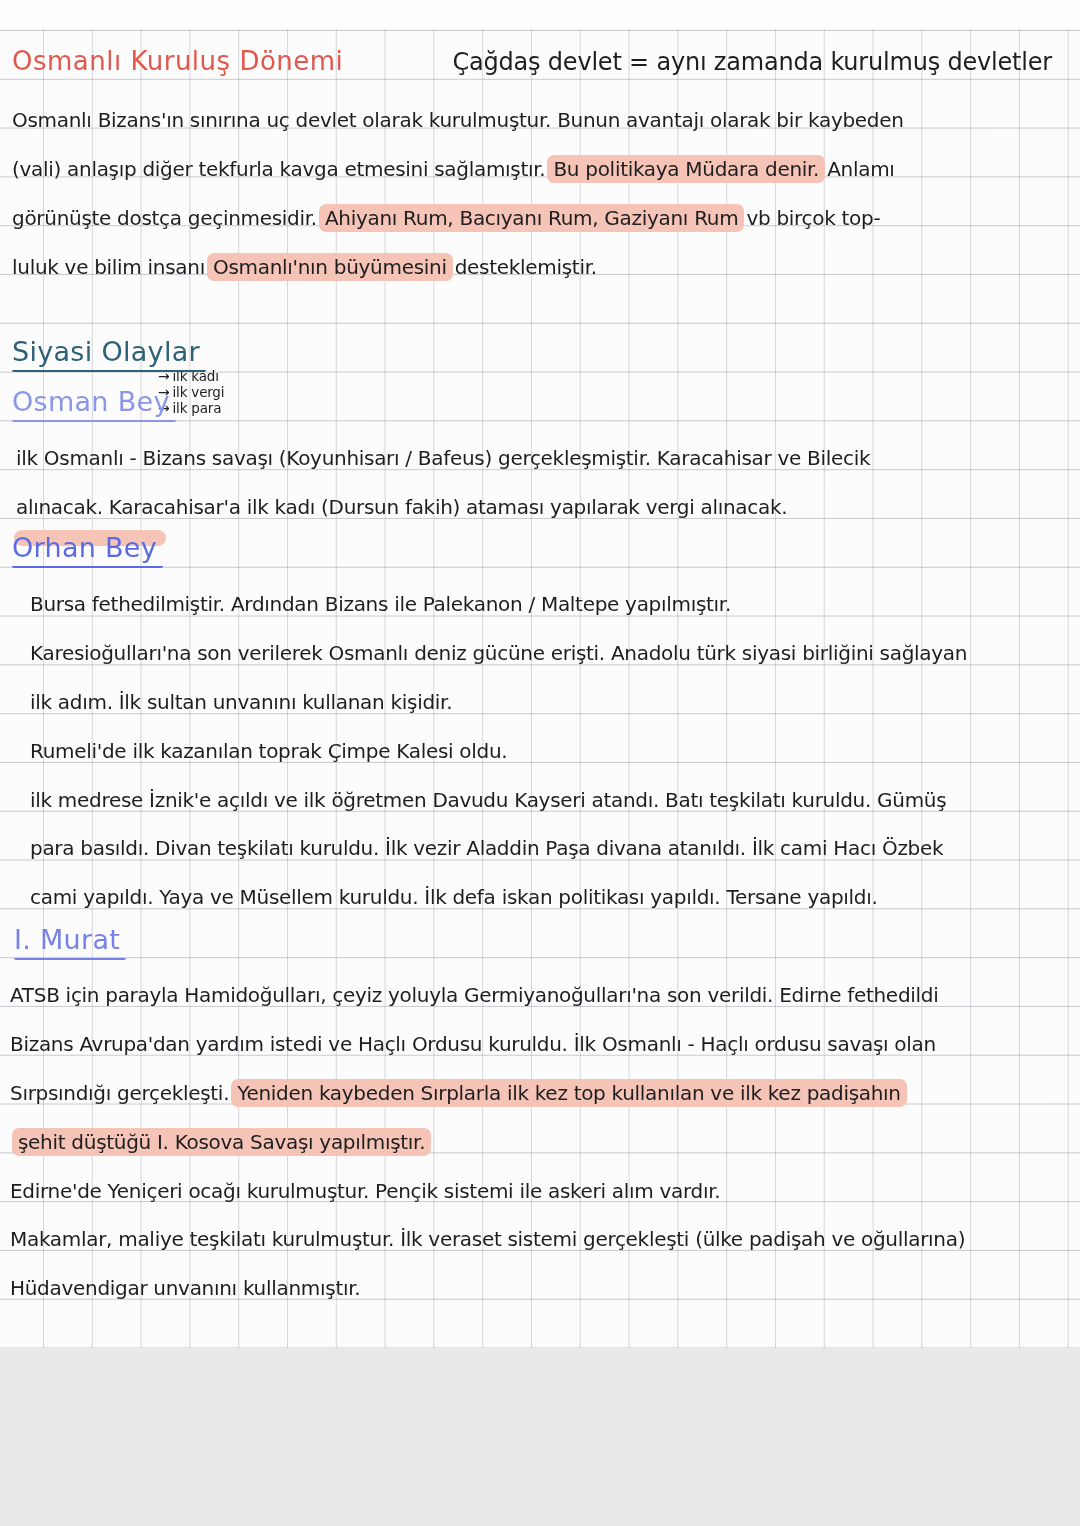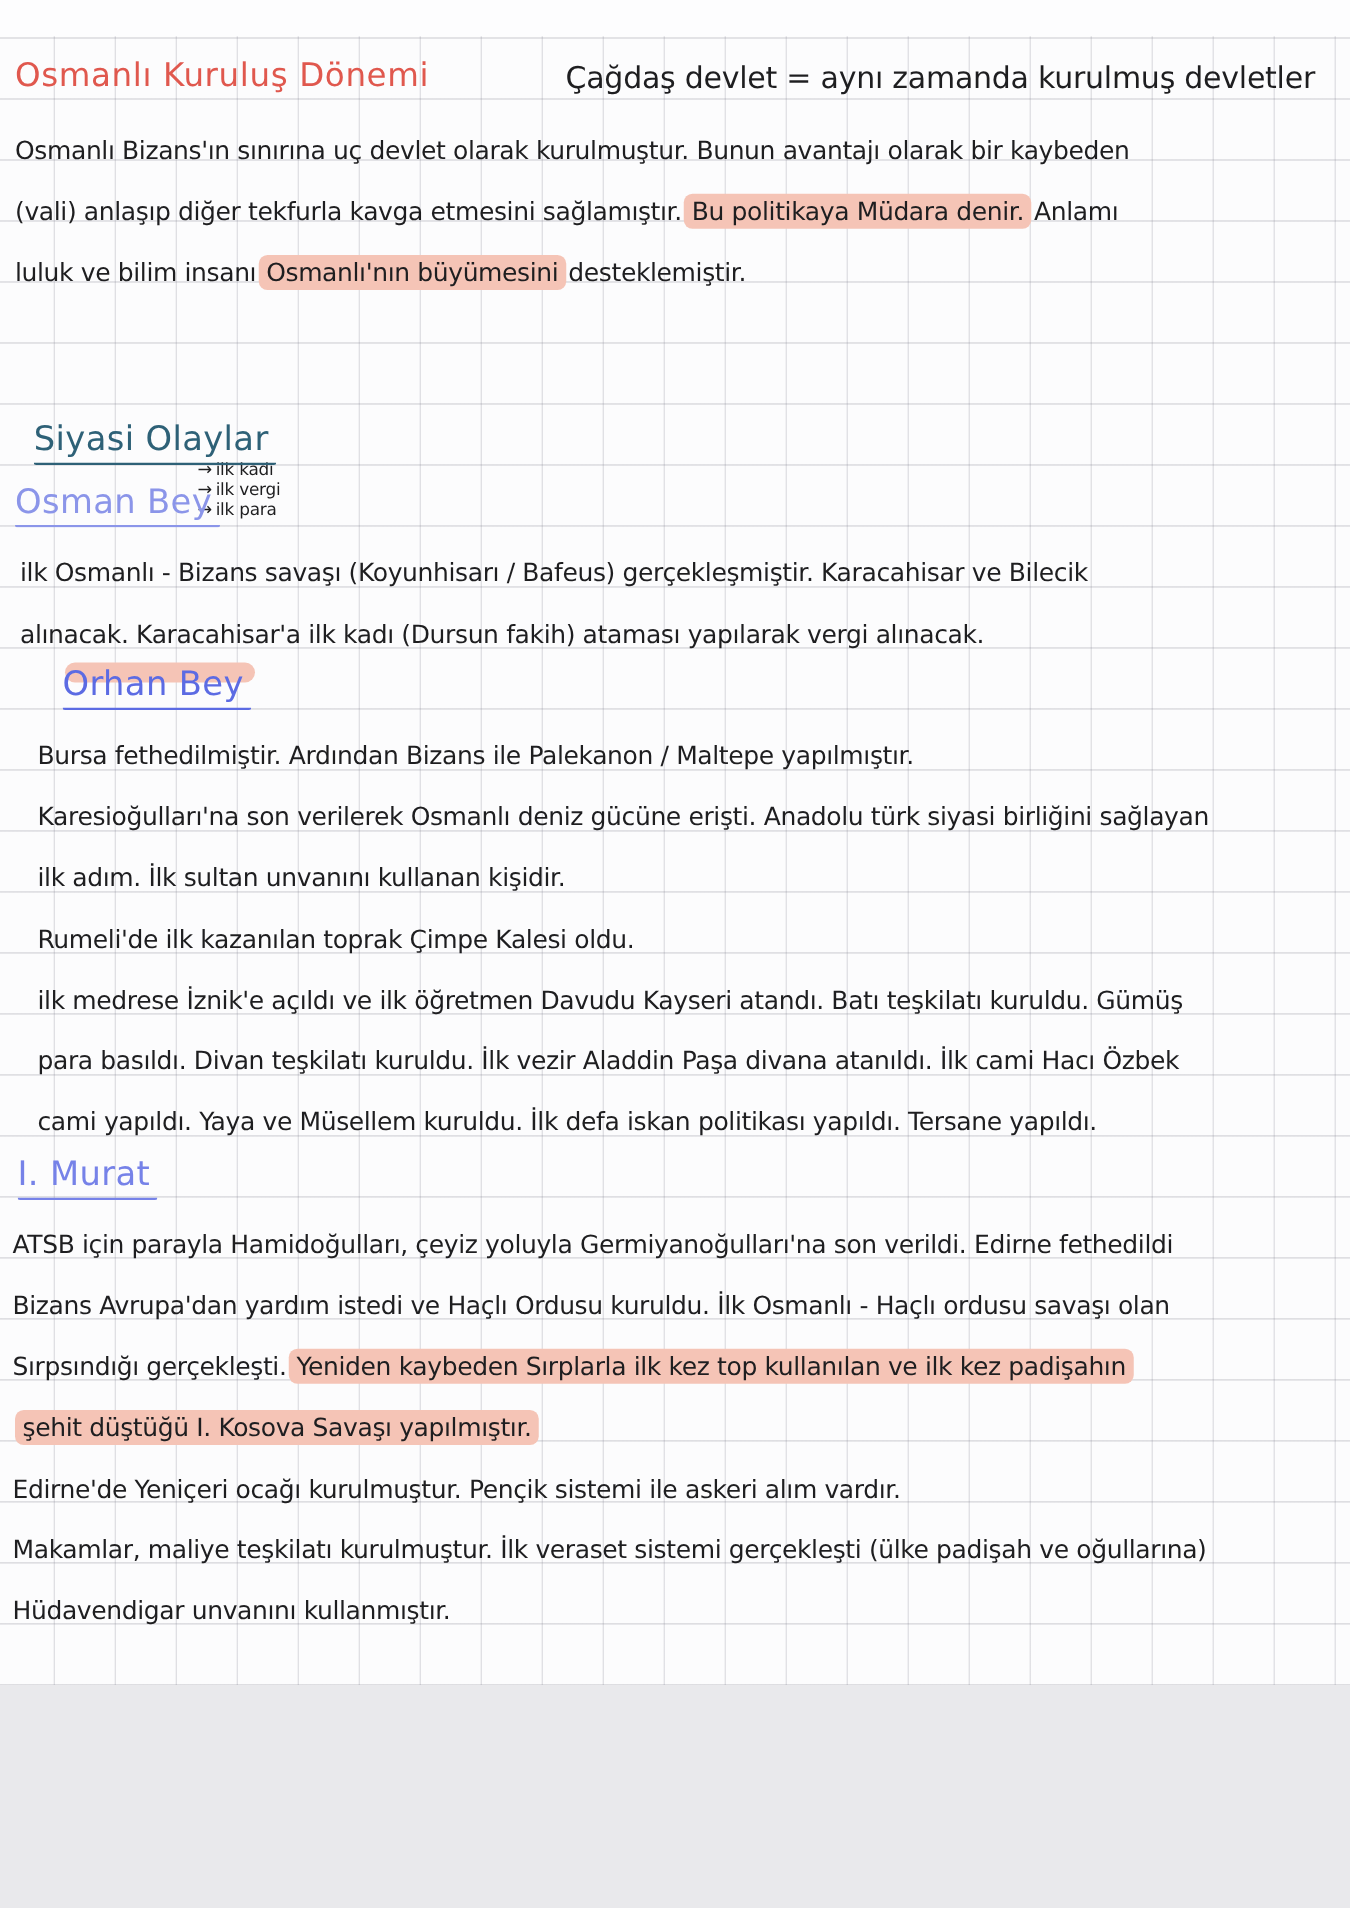--- a/index.html
+++ b/index.html
@@ -39,23 +39,23 @@
     background:var(--highlight,#f5c4b6);
     border-radius:7px;padding:2px 6px;margin:0 2px;
   }
   .heading{
     position:absolute;white-space:nowrap;font-size:27px;letter-spacing:0.3px;
   }
   .heading .heading-text{
     position:relative;z-index:1;display:inline-block;
     border-bottom:2.5px solid currentColor;padding:0 6px 3px 0;border-radius:2px;
   }
-  .h-siyasi{color:var(--heading-siyasi,#2e6177);margin-left:15px;}
+  .h-siyasi{color:var(--heading-siyasi,#2e6177);}
   .h-osman{color:var(--heading-osman,#8b95e9);}
-  .h-orhan{color:var(--heading-orhan,#5c6be3);margin-left:38px;}
+  .h-orhan{color:var(--heading-orhan,#5c6be3);}
   .h-murat{color:var(--heading-murat,#7682e8);}
   .swash{
     position:absolute;left:2px;top:-2px;width:152px;height:16px;z-index:0;
     background:var(--highlight,#f5c4b6);border-radius:9px;
   }
   .annotations{
     position:absolute;left:146px;top:-18px;
     color:var(--ink,#1e1e20);font-size:13.5px;letter-spacing:-0.2px;line-height:16px;
   }
   .annot-row{display:flex;align-items:center;gap:3px;white-space:nowrap;}
@@ -73,20 +73,25 @@
   </div>
 
   <div class="block" style="top:96px;">
       <div class="line">
         <span class="txt">Osmanlı Bizans'ın sınırına uç devlet olarak kurulmuştur. Bunun avantajı olarak bir kaybeden</span>
       </div>
       <div class="line">
         <span class="txt">(vali) anlaşıp diğer tekfurla kavga etmesini sağlamıştır. </span>
         <span class="hl">Bu politikaya Müdara denir.</span>
         <span class="txt"> Anlamı</span>
+      </div>
+      <div class="line">
+        <span class="txt">görünüşte dostça geçinmesidir. </span>
+        <span class="hl">Ahiyanı Rum, Bacıyanı Rum, Gaziyanı Rum</span>
+        <span class="txt"> vb birçok top-</span>
       </div>
       <div class="line">
         <span class="txt">luluk ve bilim insanı </span>
         <span class="hl">Osmanlı'nın büyümesini</span>
         <span class="txt"> desteklemiştir.</span>
       </div>
     </div>
 
   <div class="heading h-siyasi" style="top:336px;left:12px;">
     <span class="heading-text">Siyasi Olaylar</span>

